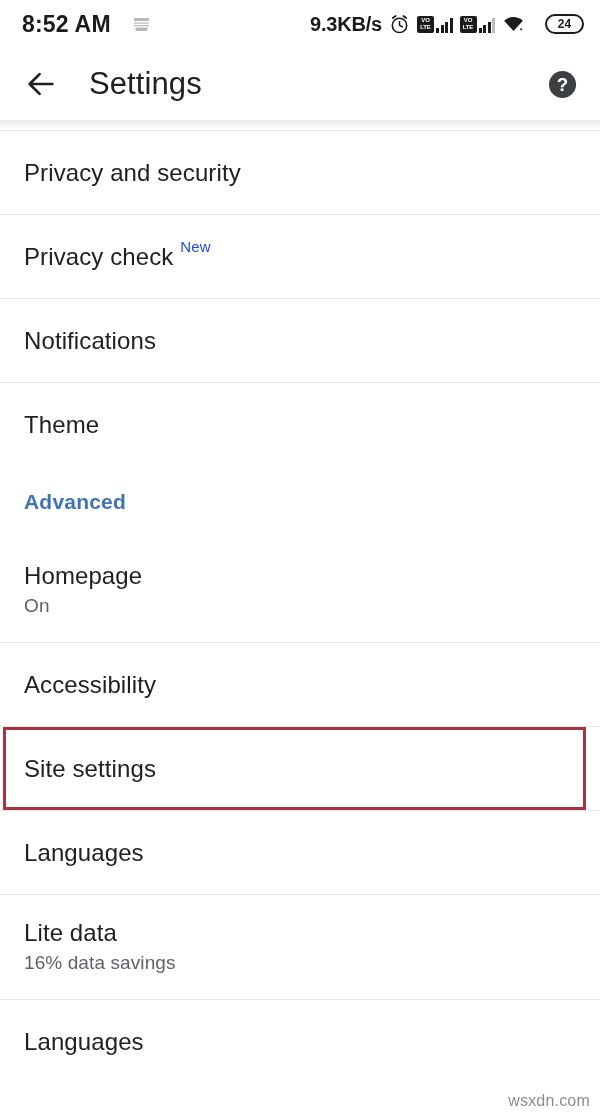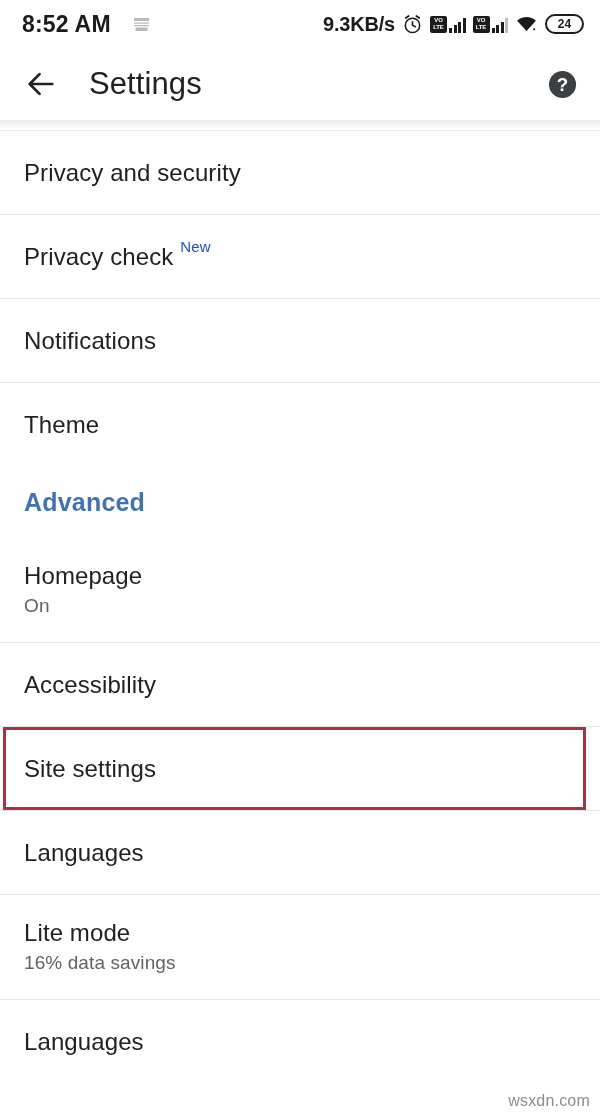--- a/index.html
+++ b/index.html
@@ -80,21 +80,21 @@
   .bars i:nth-child(2){height:8px}
   .bars i:nth-child(3){height:11px}
   .bars i:nth-child(4){height:15px}
   .bars.dim i:nth-child(4){ background:#bdbdbd; }
   .wifi-icon { width: 23px; height: 18px; display:block; }
   .battery {
     position: relative;
     width: 39px; height: 20px;
     border: 2px solid #1b1b1b;
     border-radius: 10px;
-    display: flex; align-items: center; justify-content: center;
+    display: flex; align-items: center; justify-content: center; margin-left: 13px;
   }
   .battery span {
     font-size: 12px; font-weight: bold; color: #1b1b1b; line-height: 1;
   }
 
   
   .toolbar {
     position: relative;
     height: 72px;
     display: flex;
@@ -178,21 +178,21 @@
   }
 
   .section-header {
     height: 72px;
     display: flex;
     align-items: center;
     padding: 0 24px;
     background: #ffffff;
   }
   .section-header-text {
-    font-size: 25px;
+    font-size: 21px;
     font-weight: bold;
     color: #3f73b6;
     letter-spacing: 0.2px;
   }
 
   
   .highlight-wrap { position: relative; }
   .highlight-box {
     position: absolute;
     left: 3px;
@@ -344,21 +344,21 @@
       <div class="highlight-box" style="border-color: rgb(168, 51, 63);"></div>
     </div>
     <div class="divider"></div>
 
     <div class="row h-single">
       <div class="row-title">Languages</div>
     </div>
     <div class="divider"></div>
 
     <div class="row h-double">
-      <div class="row-title">Lite mode</div>
+      <div class="row-title">Lite data</div>
       <div class="row-sub">16% data savings</div>
     </div>
     <div class="divider"></div>
 
     <div class="row h-single">
       <div class="row-title">Languages</div>
     </div>
 
   </div>
 

